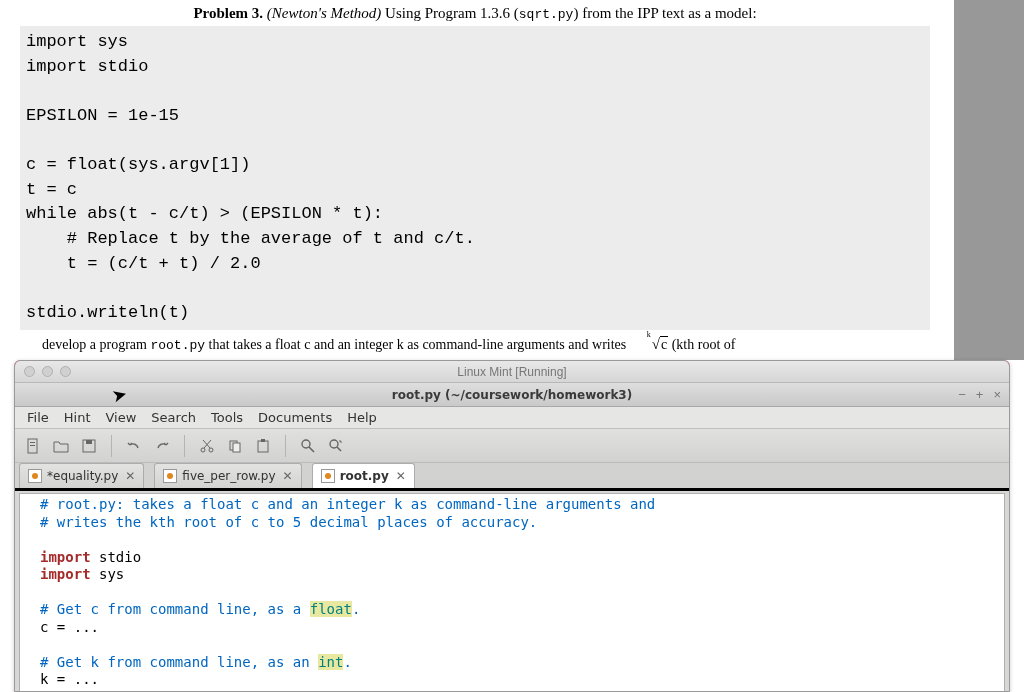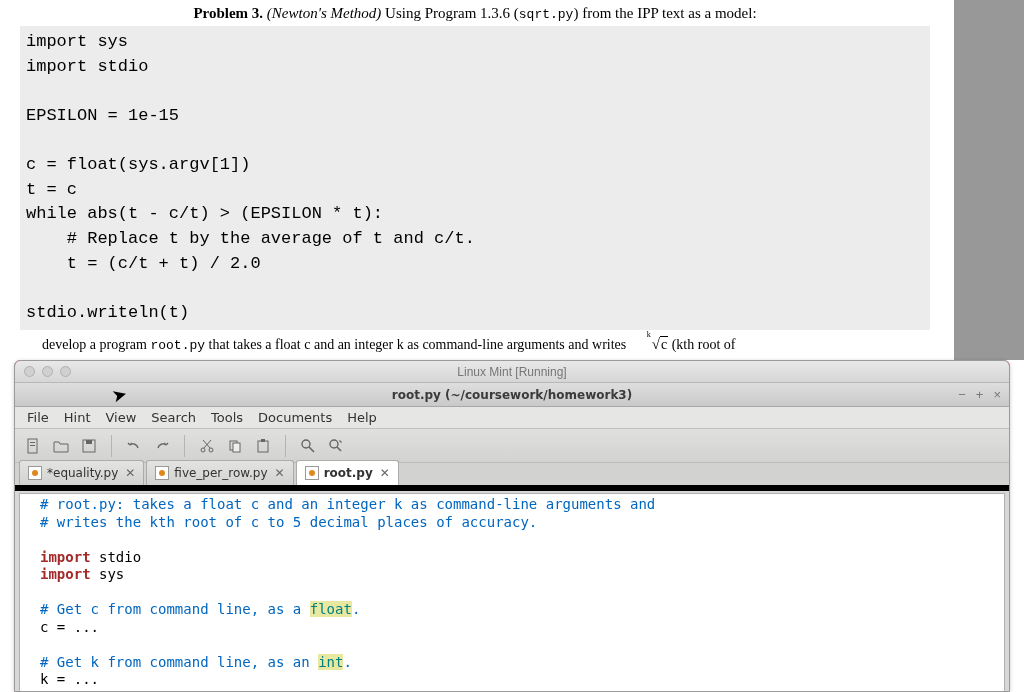--- a/index.html
+++ b/index.html
@@ -143,25 +143,25 @@
     width: 20px; height: 20px;
     display: flex; align-items: center; justify-content: center;
     color: #555;
     font-size: 14px;
   }
   .icon-svg { width: 16px; height: 16px; }
 
   .tabbar {
     height: 28px;
     background: #d2d2d0;
-    border-bottom: 6px solid #000000;
+    border-bottom: 3px solid #000000;
     display: flex;
     align-items: flex-end;
     padding: 0 4px;
-    gap: 2px;
+    gap: 10px;
   }
   .tab {
     display: flex;
     align-items: center;
     gap: 5px;
     height: 25px;
     padding: 0 8px;
     background: linear-gradient(#e3e3e1,#d3d3d1);
     border: 1px solid #acacac;
     border-bottom: none;

